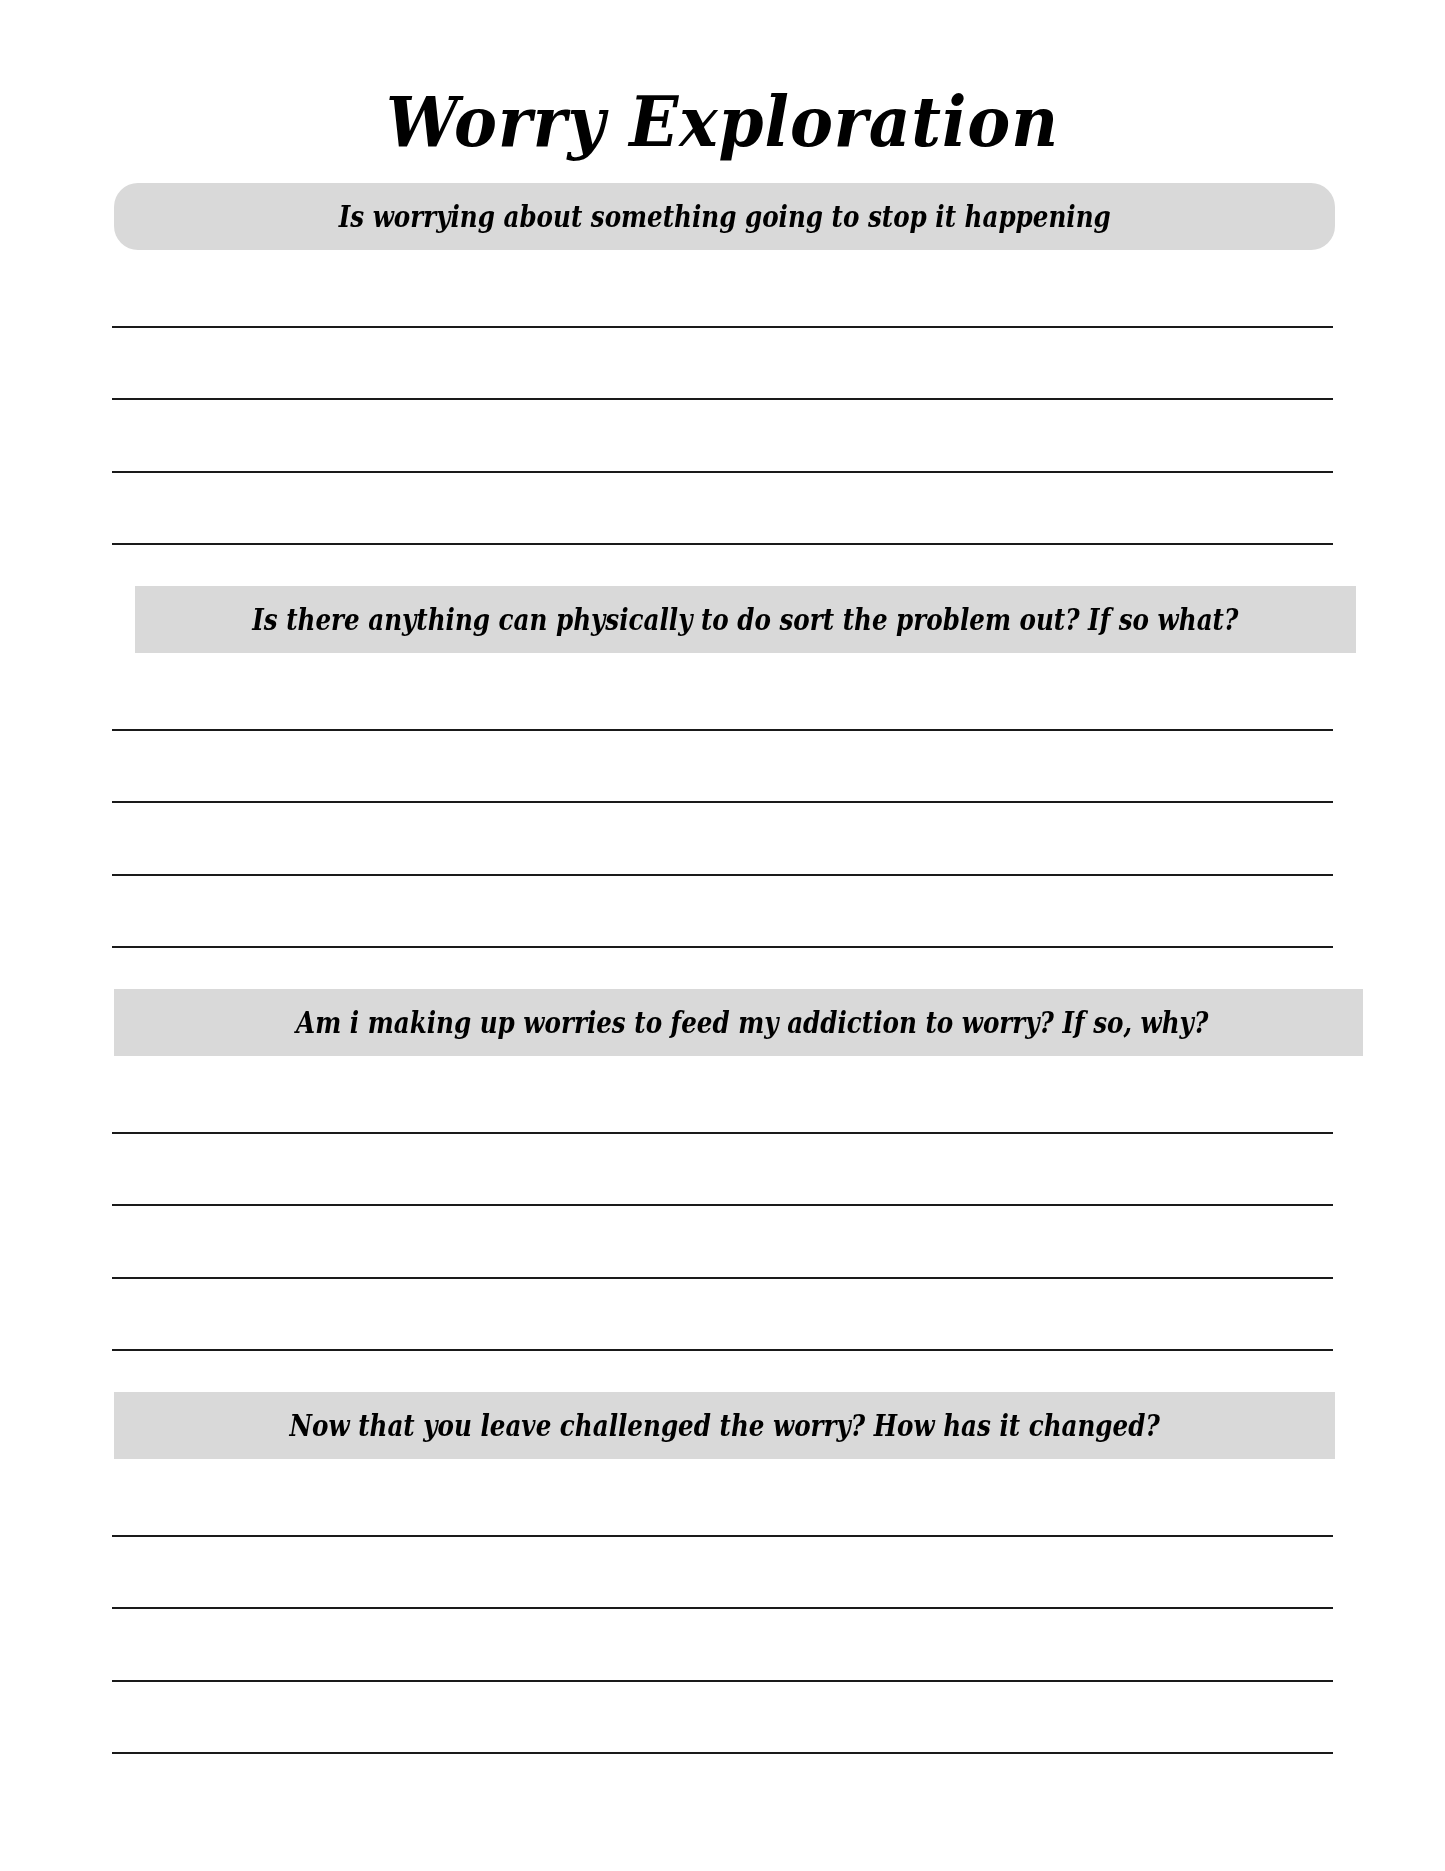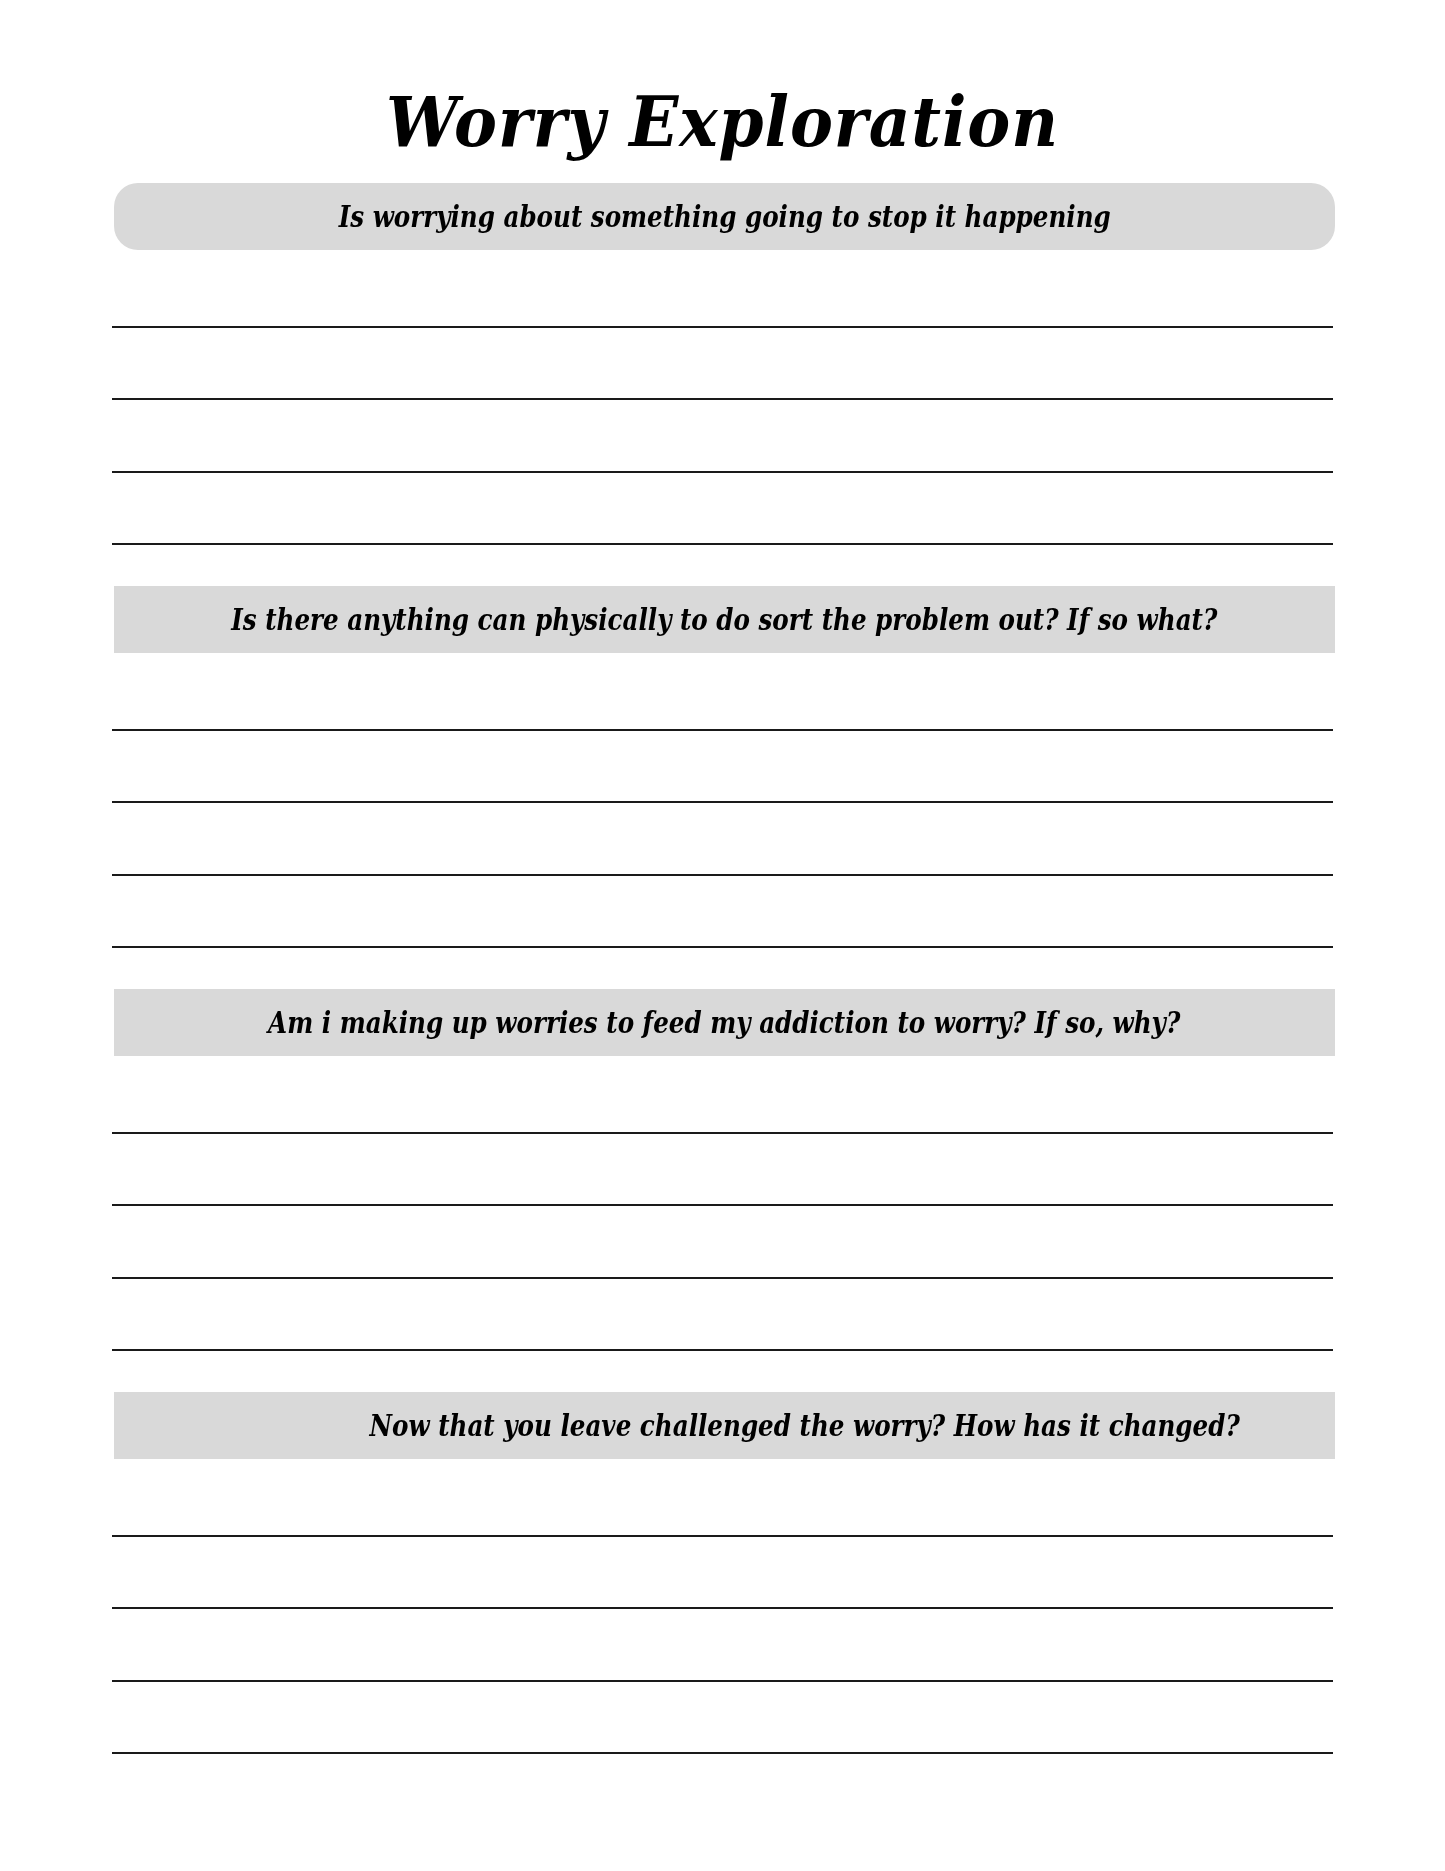--- a/index.html
+++ b/index.html
@@ -32,40 +32,40 @@
   <div class="band" style="top:183px;border-radius:24px;">
     <span class="band-text">Is worrying about something going to stop it happening</span>
   </div>
   <div class="line" style="top:326px;"></div>
   <div class="line" style="top:398px;"></div>
   <div class="line" style="top:471px;"></div>
   <div class="line" style="top:543px;"></div>
 </div>
 
 <div class="section" style="top:0;">
-  <div class="band" style="top:586px;">
+  <div class="band" style="top:586px;margin-left:21px;">
     <span class="band-text">Is there anything can physically to do sort the problem out?  If so what?</span>
   </div>
   <div class="line" style="top:729px;"></div>
   <div class="line" style="top:801px;"></div>
   <div class="line" style="top:874px;"></div>
   <div class="line" style="top:946px;"></div>
 </div>
 
 <div class="section" style="top:0;">
-  <div class="band" style="top:989px;">
+  <div class="band" style="top:989px;padding-left:28px;">
     <span class="band-text">Am i making up worries to feed my addiction to worry?  If so, why?</span>
   </div>
   <div class="line" style="top:1132px;"></div>
   <div class="line" style="top:1204px;"></div>
   <div class="line" style="top:1277px;"></div>
   <div class="line" style="top:1349px;"></div>
 </div>
 
 <div class="section" style="top:0;">
-  <div class="band" style="top:1392px;justify-content:flex-end;">
+  <div class="band" style="top:1392px;">
     <span class="band-text">Now that you leave challenged the worry?  How has it changed?</span>
   </div>
   <div class="line" style="top:1535px;"></div>
   <div class="line" style="top:1607px;"></div>
   <div class="line" style="top:1680px;"></div>
   <div class="line" style="top:1752px;"></div>
 </div>
 
 </body></html>

